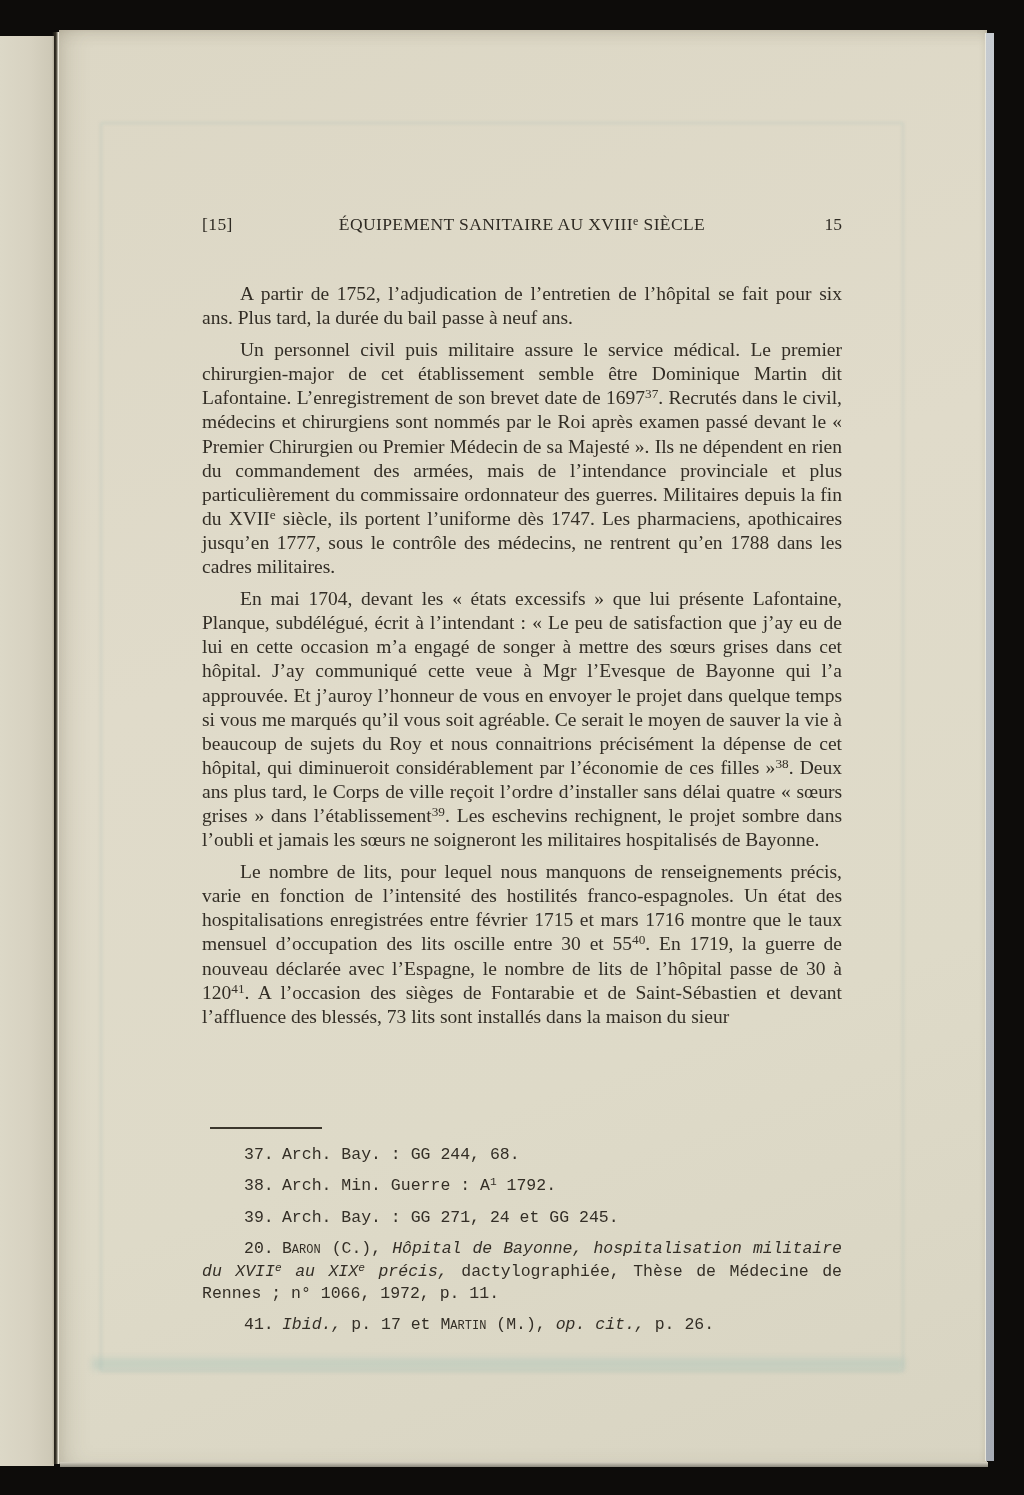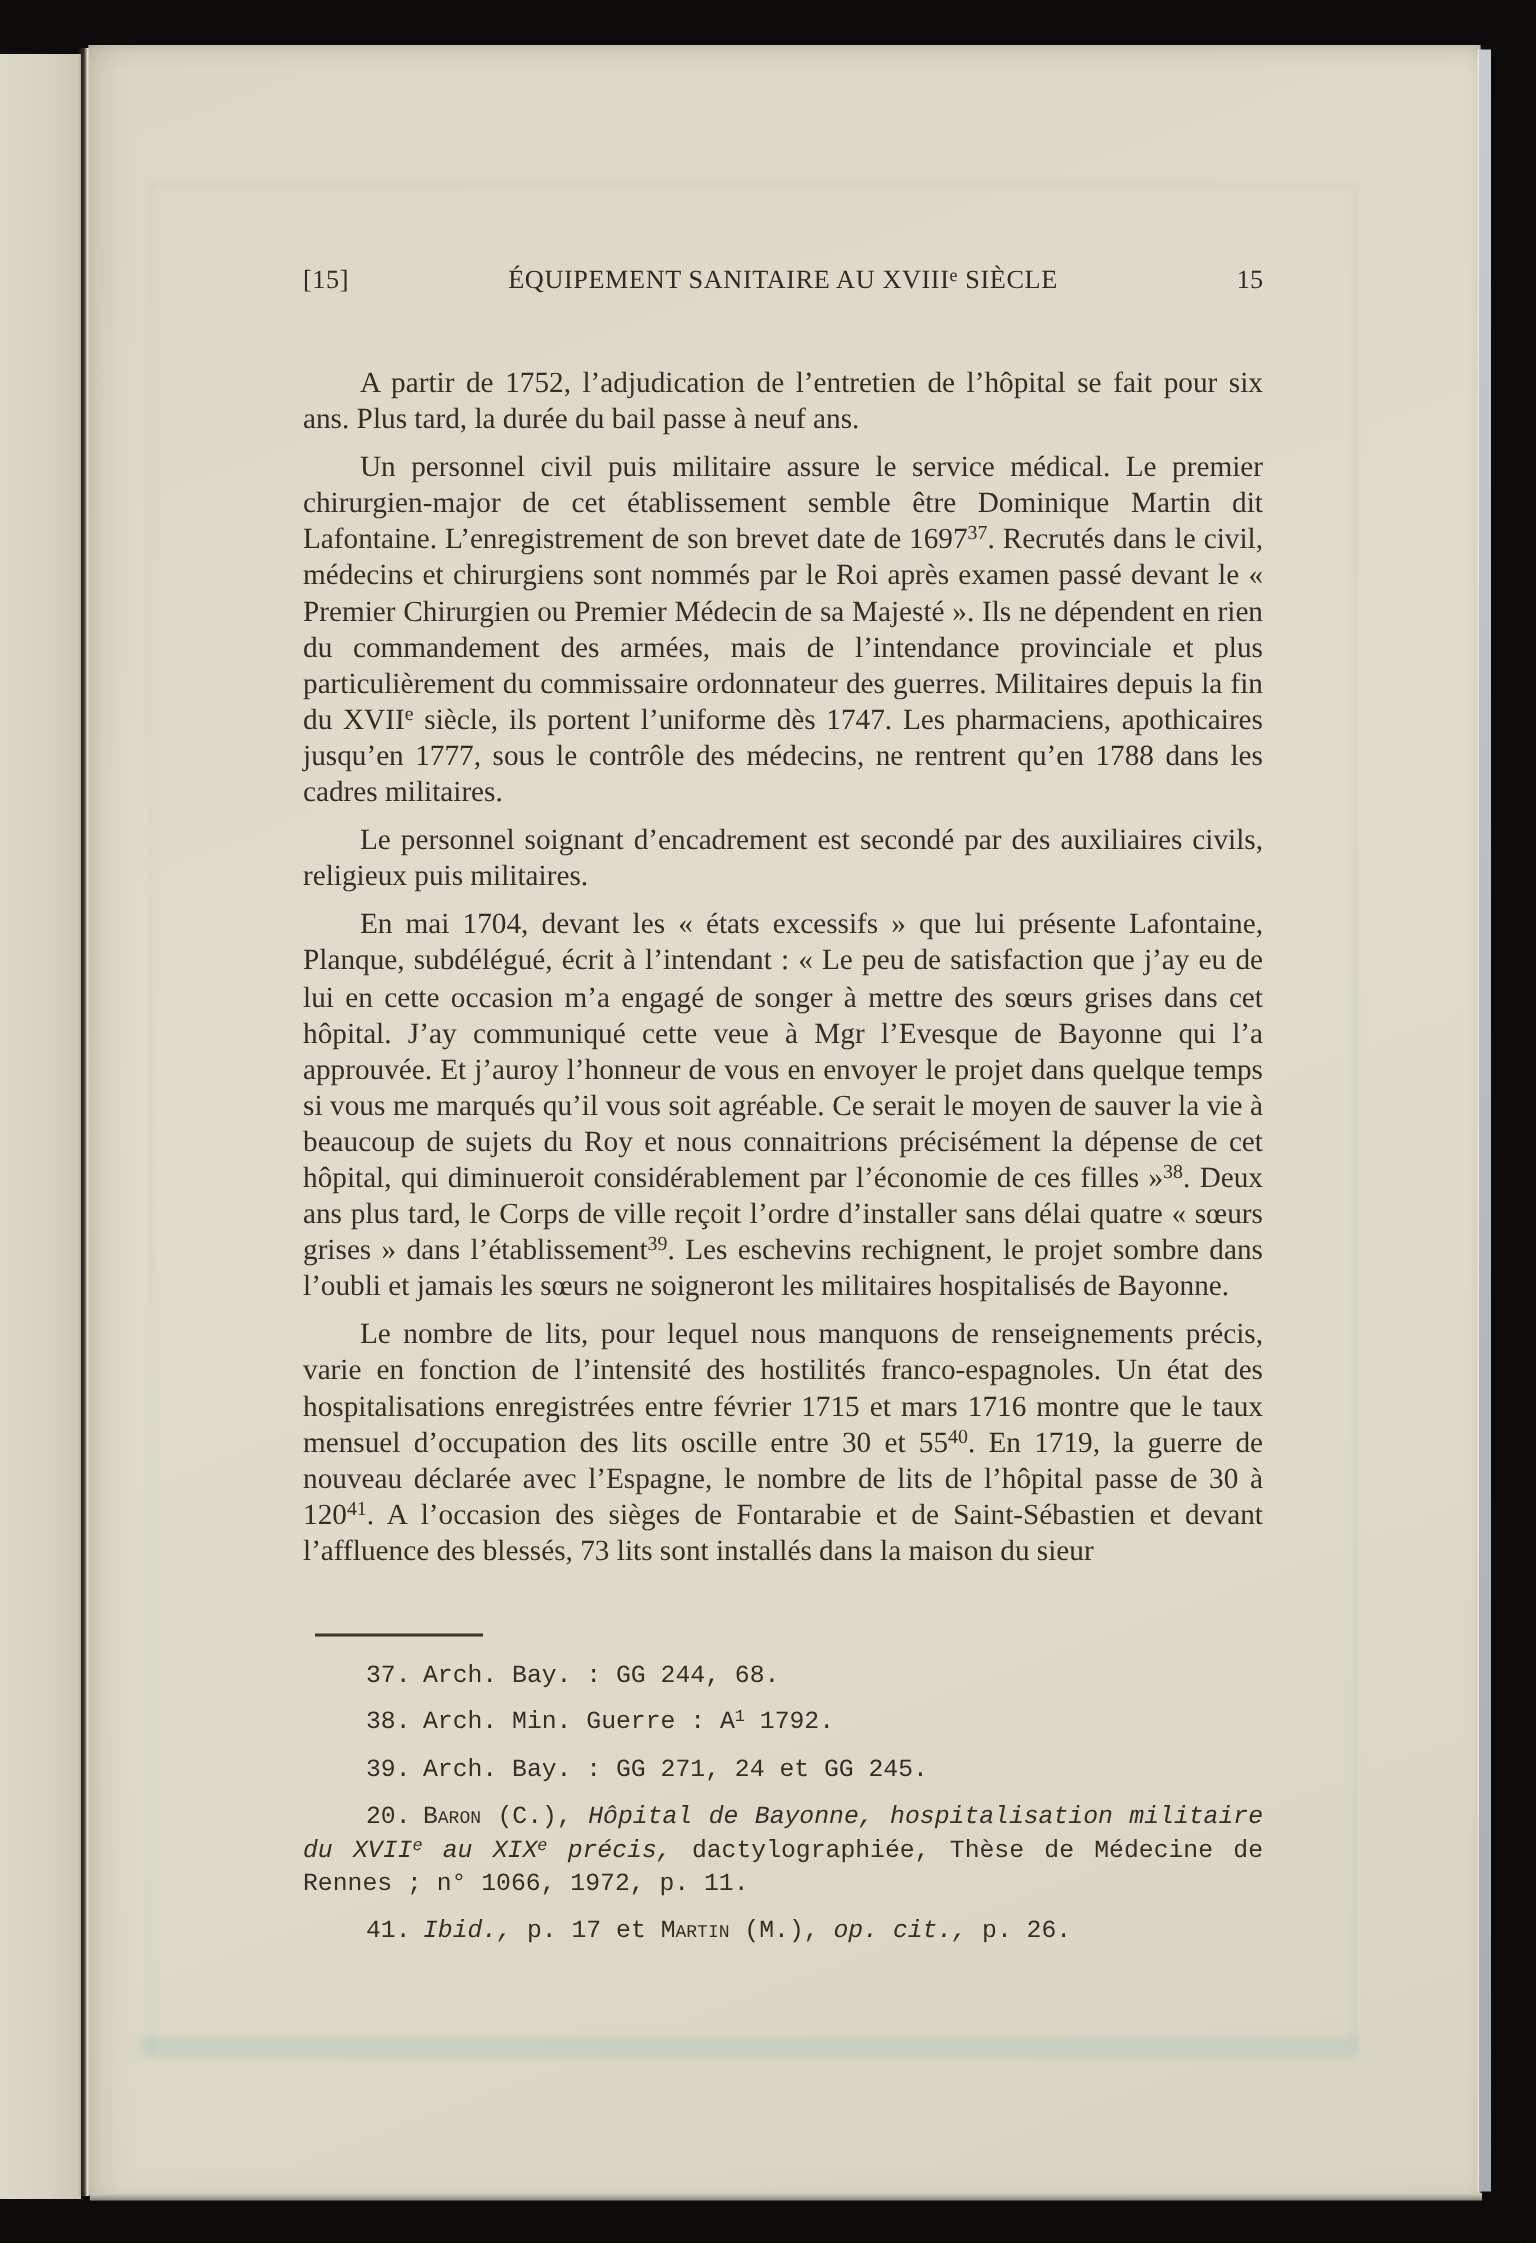--- a/index.html
+++ b/index.html
@@ -21,21 +21,21 @@
   .show-band{position:absolute;left:33px;top:1328px;width:812px;height:12px;
              background:rgba(145,185,178,0.28);filter:blur(3px);}
   
   .right-edges{position:absolute;left:985px;top:33px;width:8px;height:1428px;
                border-left:1.5px solid #e8e6da;
                background:linear-gradient(180deg,#c6cbd0 0%,#b2b8bf 60%,#a6acb4 100%);}
   .bottom-edge{position:absolute;left:60px;top:1462px;width:928px;height:5px;
                background:linear-gradient(180deg,#d5d1c2 0%,#8b887c 100%);}
   
   .content{position:absolute;left:143px;top:146px;width:640px;color:#332e26;}
-  .header{display:flex;align-items:center;font-size:17.5px;letter-spacing:0.4px;color:#2f2b24;}
+  .header{display:flex;align-items:center;font-size:17.5px;letter-spacing:0.4px;color:#2f2b24;margin-top:38px;}
   .header .num{width:60px;}
   .header .title{flex:1;text-align:center;}
   .header .pagenum{width:60px;text-align:right;letter-spacing:0;}
   .body{margin-top:47px;min-height:832px;}
   .para{font-size:19.5px;line-height:24.1px;text-align:justify;text-indent:38px;margin:0 0 8px 0;}
   .para:last-child{margin-bottom:0;}
   .fnrule{width:112px;border-top:2px solid #3b362c;margin:13px 0 15px 8px;}
   .footnote{font-size:16.5px;line-height:22.4px;text-align:justify;text-indent:42px;margin:0 0 9px 0;font-family:Liberation Mono, monospace;}
   sup{font-size:68%;line-height:0;position:relative;top:-0.45em;vertical-align:baseline;}
   .it{font-style:italic;}
@@ -55,21 +55,20 @@
     <div class="content">
       <div class="header">
         <span class="num">[15]</span>
         <span class="title"><span>ÉQUIPEMENT SANITAIRE AU XVIII</span><sup>e</sup><span> SIÈCLE</span></span>
         <span class="pagenum">15</span>
       </div>
 
       <div class="body">
           <p class="para"><span>A partir de 1752, l’adjudication de l’entretien de l’hôpital se fait pour six ans. Plus tard, la durée du bail passe à neuf ans.</span></p>
           <p class="para"><span>Un personnel civil puis militaire assure le service médical. Le premier chirurgien-major de cet établissement semble être Dominique Martin dit Lafontaine. L’enregistrement de son brevet date de 1697</span><sup>37</sup><span>. Recrutés dans le civil, médecins et chirurgiens sont nommés par le Roi après examen passé devant le « Premier Chirurgien ou Premier Médecin de sa Majesté ». Ils ne dépendent en rien du commandement des armées, mais de l’intendance provinciale et plus particulièrement du commissaire ordonnateur des guerres. Militaires depuis la fin du XVII</span><sup>e</sup><span> siècle, ils portent l’uniforme dès 1747. Les pharmaciens, apothicaires jusqu’en 1777, sous le contrôle des médecins, ne rentrent qu’en 1788 dans les cadres militaires.</span></p>
-          <p class="para"><span>Le personnel soignant d’encadrement est secondé par des auxiliaires civils, religieux puis militaires.</span></p>
           <p class="para"><span>En mai 1704, devant les « états excessifs » que lui présente Lafontaine, Planque, subdélégué, écrit à l’intendant : « Le peu de satisfaction que j’ay eu de lui en cette occasion m’a engagé de songer à mettre des sœurs grises dans cet hôpital. J’ay communiqué cette veue à Mgr l’Evesque de Bayonne qui l’a approuvée. Et j’auroy l’honneur de vous en envoyer le projet dans quelque temps si vous me marqués qu’il vous soit agréable. Ce serait le moyen de sauver la vie à beaucoup de sujets du Roy et nous connaitrions précisément la dépense de cet hôpital, qui diminueroit considérablement par l’économie de ces filles »</span><sup>38</sup><span>. Deux ans plus tard, le Corps de ville reçoit l’ordre d’installer sans délai quatre « sœurs grises » dans l’établissement</span><sup>39</sup><span>. Les eschevins rechignent, le projet sombre dans l’oubli et jamais les sœurs ne soigneront les militaires hospitalisés de Bayonne.</span></p>
           <p class="para"><span>Le nombre de lits, pour lequel nous manquons de renseignements précis, varie en fonction de l’intensité des hostilités franco-espagnoles. Un état des hospitalisations enregistrées entre février 1715 et mars 1716 montre que le taux mensuel d’occupation des lits oscille entre 30 et 55</span><sup>40</sup><span>. En 1719, la guerre de nouveau déclarée avec l’Espagne, le nombre de lits de l’hôpital passe de 30 à 120</span><sup>41</sup><span>. A l’occasion des sièges de Fontarabie et de Saint-Sébastien et devant l’affluence des blessés, 73 lits sont installés dans la maison du sieur</span></p>
         </div>
 
       <div class="fnrule"></div>
 
       <div class="footnotes">
           <p class="footnote"><span>37. Arch. Bay. : GG 244, 68.</span></p>
           <p class="footnote"><span>38. Arch. Min. Guerre : A</span><sup>1</sup><span> 1792.</span></p>
           <p class="footnote"><span>39. Arch. Bay. : GG 271, 24 et GG 245.</span></p>

